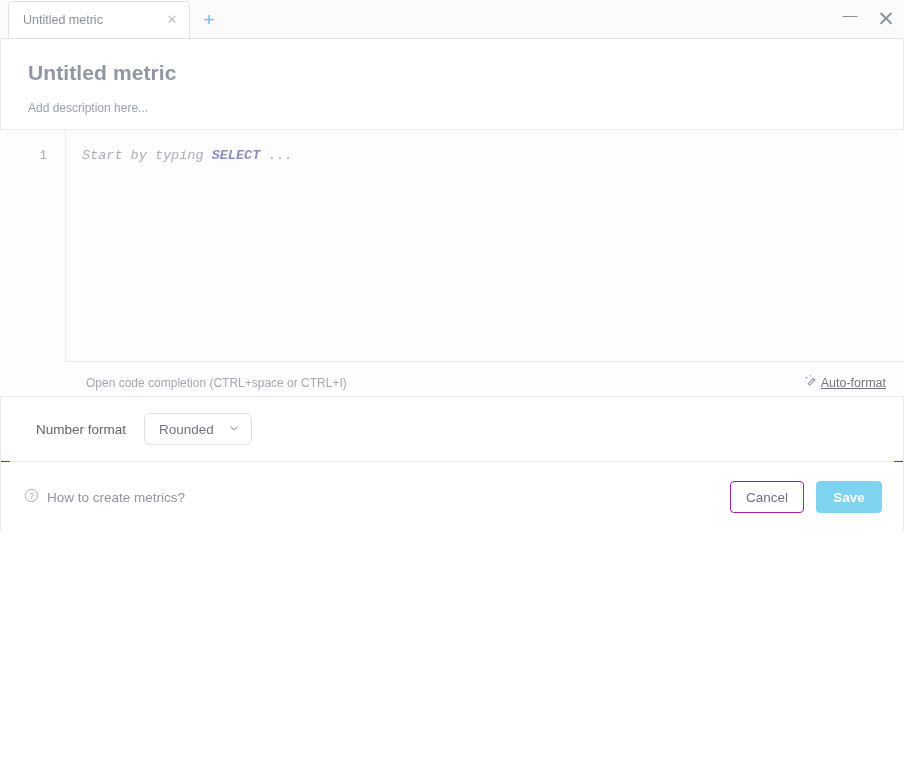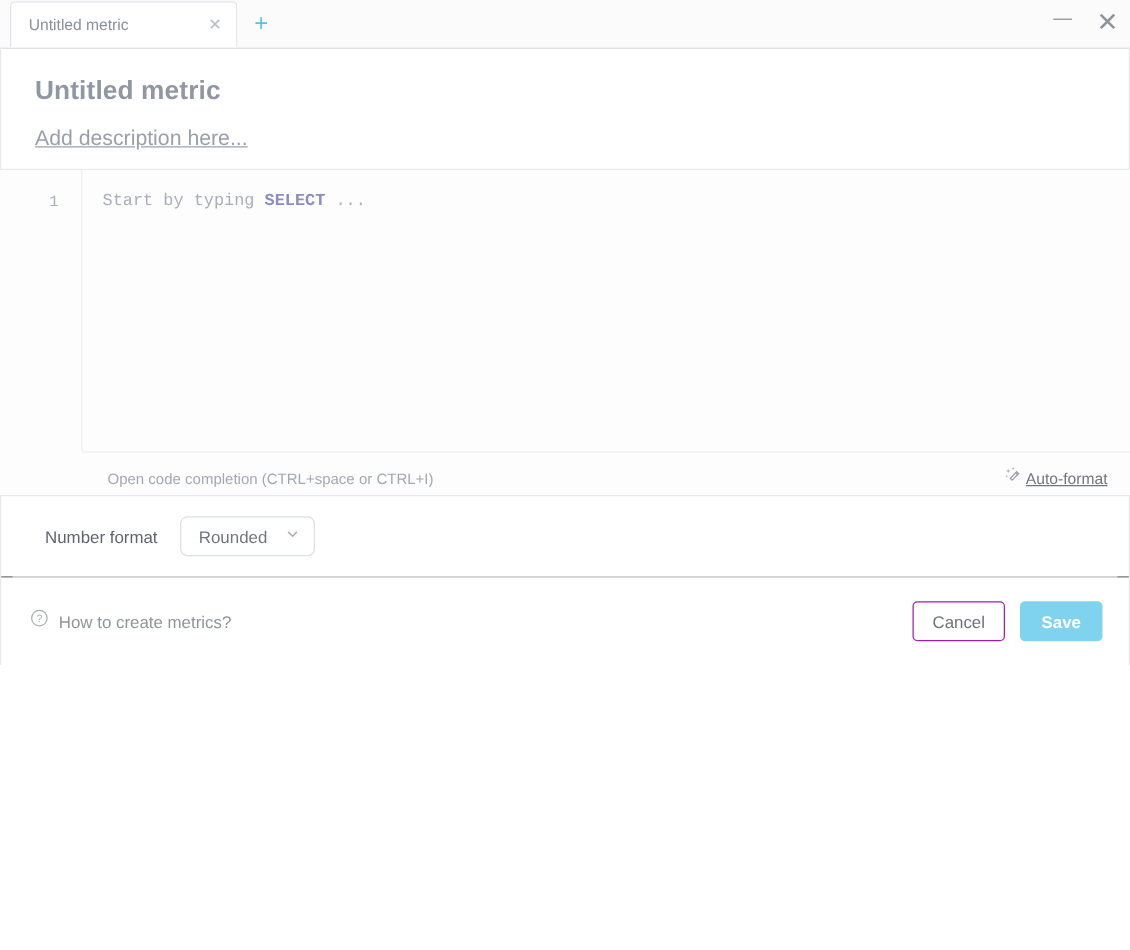--- a/index.html
+++ b/index.html
@@ -11,21 +11,21 @@
     height: 760px;
     background: #ffffff;
     font-family: "Liberation Sans", sans-serif;
     overflow: hidden;
   }
 
   .app-window {
     position: relative;
     width: 904px;
     height: 532px;
-    background: #737373;
+    background: #1d4ed8;
     box-sizing: border-box;
     display: flex;
     flex-direction: column;
   }
 
   
   .tabbar {
     position: relative;
     height: 38px;
     background: #fbfbfc;
@@ -110,24 +110,23 @@
     box-sizing: border-box;
   }
   .metric-title {
     font-size: 21px;
     font-weight: bold;
     color: #9096a2;
     letter-spacing: 0.1px;
     margin: 0 0 16px 0;
   }
   .metric-desc {
-    font-size: 17px;
+    font-size: 12px;
     color: #9aa0ab;
     margin: 0;
-    text-decoration: underline;
   }
 
   
   .editor-wrap {
     flex: 1 1 auto;
     position: relative;
     display: flex;
     flex-direction: column;
     background: #fdfdfe;
     min-height: 0;
@@ -151,20 +150,21 @@
     font-family: "Liberation Mono", monospace;
     font-size: 12.5px;
     color: #a9aebb;
     line-height: 18px;
   }
   .code-area {
     flex: 1 1 auto;
     padding: 17px 0 0 16px;
     background: #fdfdfe;
     position: relative;
+    font-style: italic;
   }
   .code-placeholder {
     font-family: "Liberation Mono", monospace;
     font-size: 13.5px;
     color: #a9aeb8;
     line-height: 18px;
     white-space: pre;
   }
   .kw {
     color: #8a8cc2;

